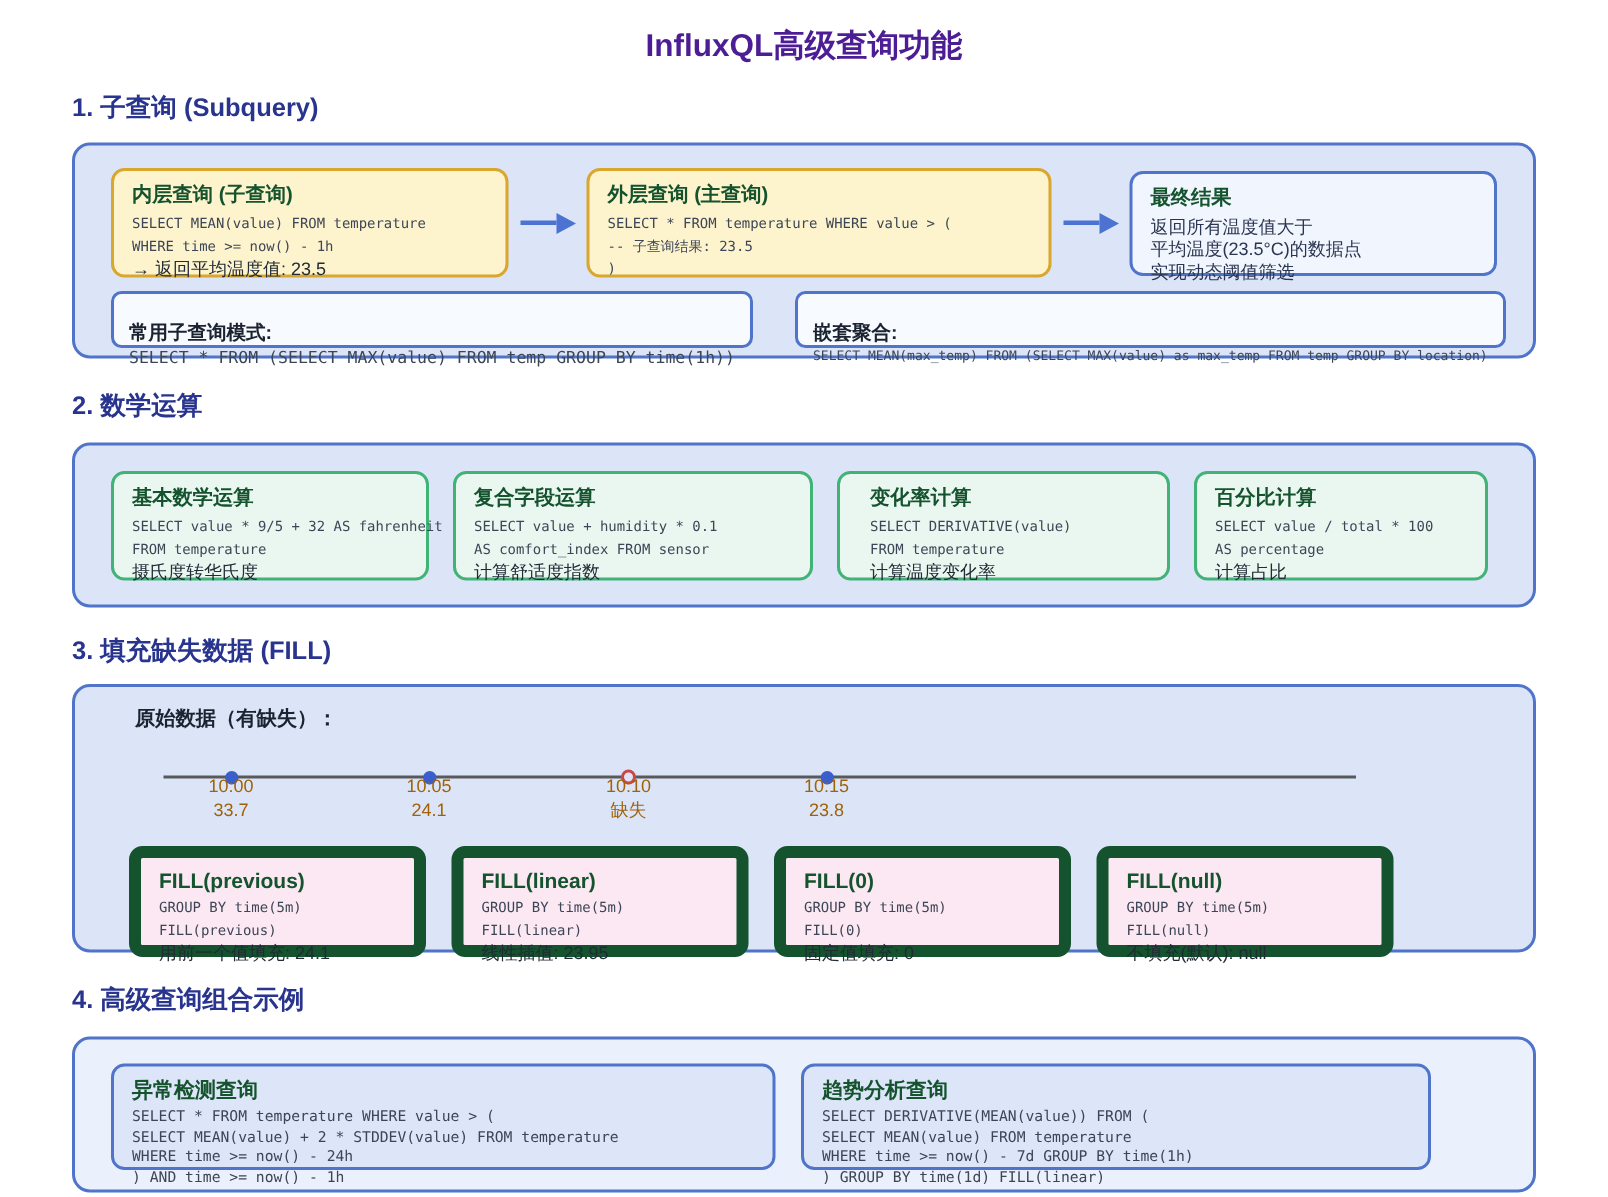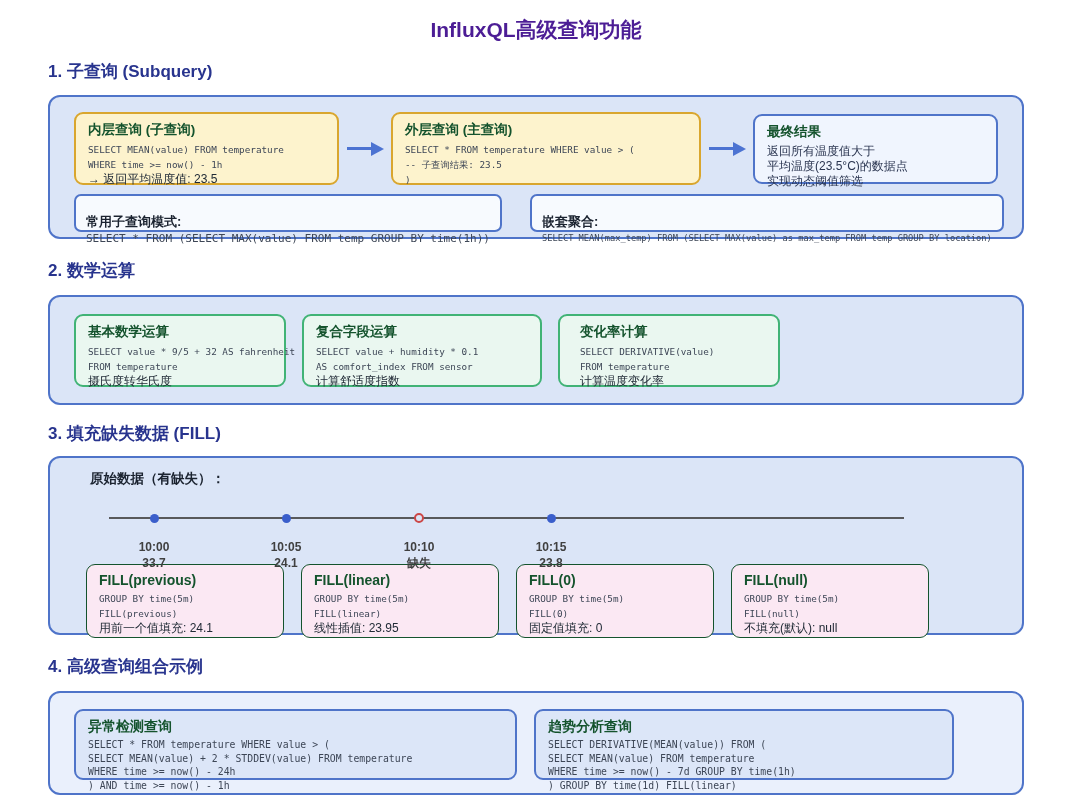--- a/index.html
+++ b/index.html
@@ -49,23 +49,23 @@
   .green-row { display:flex; gap:16px; }
   .gcard { background:#eaf7f0; border:2px solid #41b376; height:73px; }
   .g0 { width:212px; } .g1 { width:240px; } .g2 { width:222px;padding-left:20px; } .g3 { width:196px; }
 
   
   .timeline-label { font-size:13.5px; font-weight:bold; color:#1b2330; margin-left:4px; }
   .timeline { position:relative; height:76px; }
   .tl-line { position:absolute; left:23px; top:29px; width:795px; height:2px; background:#58595b; }
   .tl-dot { position:absolute; top:26px; width:9px; height:9px; border-radius:50%; background:#3a5ecb; }
   .tl-dot.missing { width:10px; height:10px; top:25px; background:#dbe5f7; border:2px solid #cc4646; }
-  .tl-label { position:absolute; top:51px; width:90px; text-align:center; font-size:12px; line-height:16px; color:#404040;font-weight:bold; }
+  .tl-label { position:absolute; top:28px; width:90px; text-align:center; font-size:12px; line-height:16px; color:#a16207; }
   .pink-row { display:flex; gap:17px; }
-  .pcard { background:#fbe8f3; border:1px solid #14532d; width:198px; height:74px; }
+  .pcard { background:#fbe8f3; border:8px solid #14532d; width:198px; height:74px; }
   .pcard .card-title { font-size:14px; }
 
   
   .combo-row { display:flex; gap:17px; }
   .ccard { background:#dce6f8; border:2px solid #4f74c9; height:71px; overflow:visible; }
   .cc0 { width:443px; } .cc1 { width:420px; }
   .ccard .code-line { font-size:9.8px; line-height:13.5px; }
   .ccard .card-title { font-size:14px; margin-bottom:2px; }
 </style>
 </head>
@@ -141,20 +141,26 @@
         <div class="note-line">计算舒适度指数</div>
       </div>
 
       <div class="card gcard g2">
         <div class="card-title">变化率计算</div>
         <div class="code-line">SELECT DERIVATIVE(value)</div>
         <div class="code-line">FROM temperature</div>
         <div class="note-line">计算温度变化率</div>
       </div>
 
+      <div class="card gcard g3">
+        <div class="card-title">百分比计算</div>
+        <div class="code-line">SELECT value / total * 100</div>
+        <div class="code-line">AS percentage</div>
+        <div class="note-line">计算占比</div>
+      </div>
     </div>
   </div>
 
   <div class="section-heading h3">3. 填充缺失数据 (FILL)</div>
   <div class="container c3">
     <div class="timeline-label">原始数据（有缺失）：</div>
 
     <div class="timeline">
       <div class="tl-line"></div>
       <div class="tl-dot" style="left:64px"></div>

